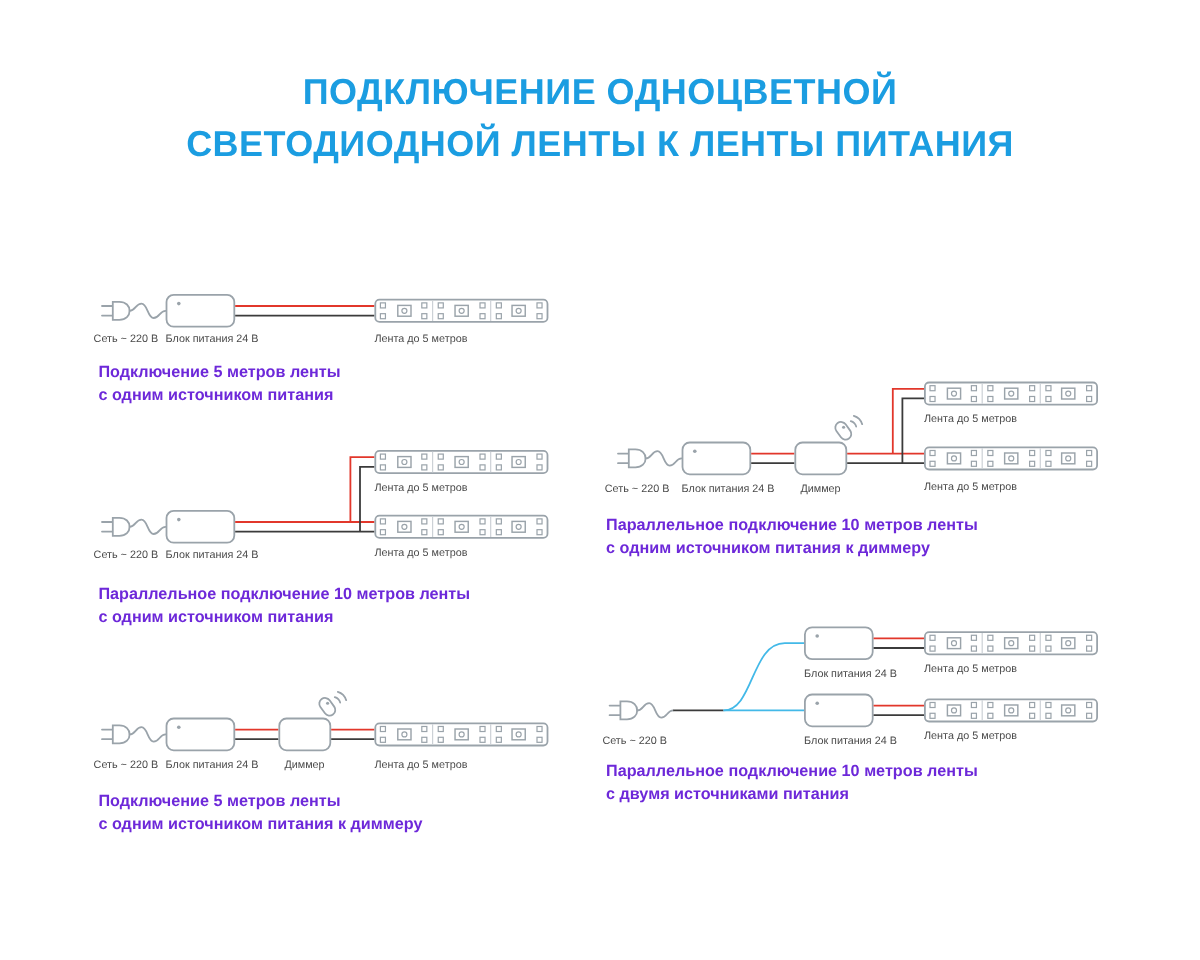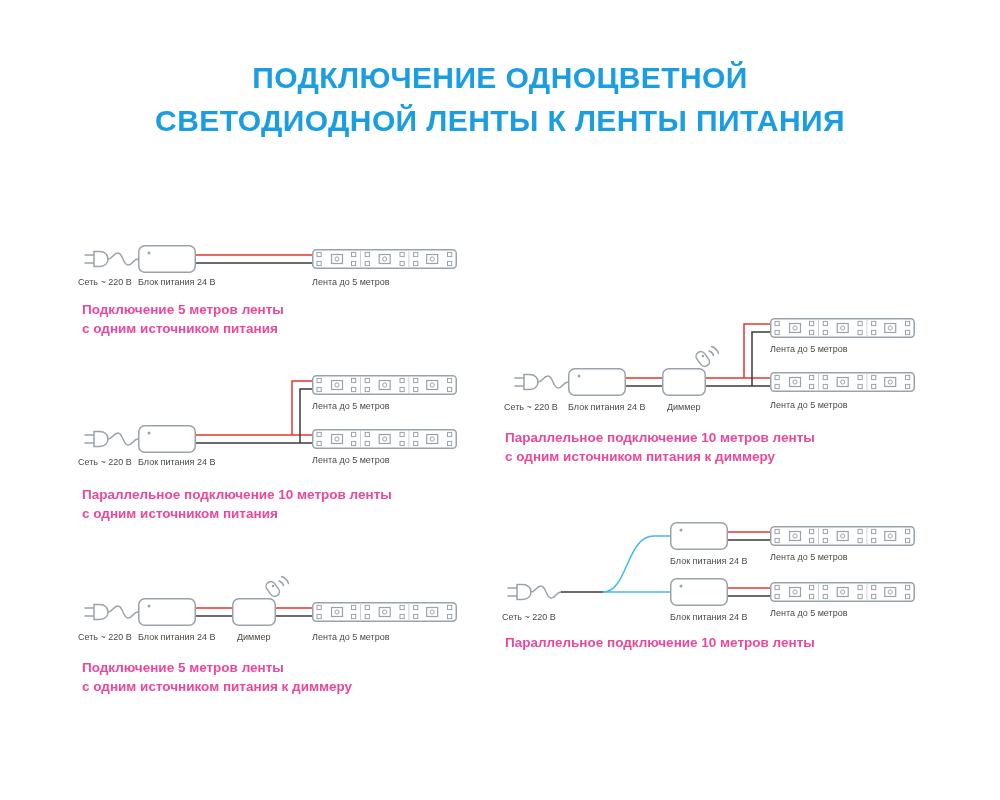--- a/index.html
+++ b/index.html
@@ -10,21 +10,21 @@
     position:relative;
     overflow:hidden;
   }
   .title {
     position:absolute; top:56px; left:0; width:1000px;
     text-align:center; color:#1b9de1;
     font-weight:bold; font-size:30px; line-height:43px; letter-spacing:.4px;
   }
   .diag { position:absolute; }
   .caption {
-    position:absolute; color:#ec4899;
+    position:absolute; color:#6d28d9;
     font-size:13.5px; font-weight:bold; line-height:19px;
   }
   svg .comp { stroke:#9aa3aa; stroke-width:1.5; fill:none; stroke-linecap:round; }
   svg .fillw { fill:#ffffff; }
   svg .lbl { font-family:"Liberation Sans", sans-serif; font-size:9px; fill:#4a4a4a; }
   svg .wred { stroke:#e2372b; stroke-width:1.5; fill:none; }
   svg .wblk { stroke:#3b3b3b; stroke-width:1.5; fill:none; }
   svg .wblu { stroke:#43b9e8; stroke-width:1.5; fill:none; }
   svg .divl { stroke:#ccd1d6; stroke-width:1; }
   svg .pad  { fill:#ffffff; stroke:#9aa3aa; stroke-width:1; }
@@ -178,13 +178,14 @@
   <path class="wblk" d="M230,84 H272"></path>
   <use href="#g-strip" x="272" y="70"></use>
   <text class="lbl" x="172" y="52">Блок питания 24 В</text>
   <text class="lbl" x="272" y="48">Лента до 5 метров</text>
   <text class="lbl" x="4" y="108">Сеть ~ 220 В</text>
   <text class="lbl" x="172" y="108">Блок питания 24 В</text>
   <text class="lbl" x="272" y="104">Лента до 5 метров</text>
 </svg>
 <div class="caption" style="left:505px; top:633px;">
   <div>Параллельное подключение 10 метров ленты</div>
+  <div>с двумя источниками питания</div>
 </div>
 
 </body></html>

